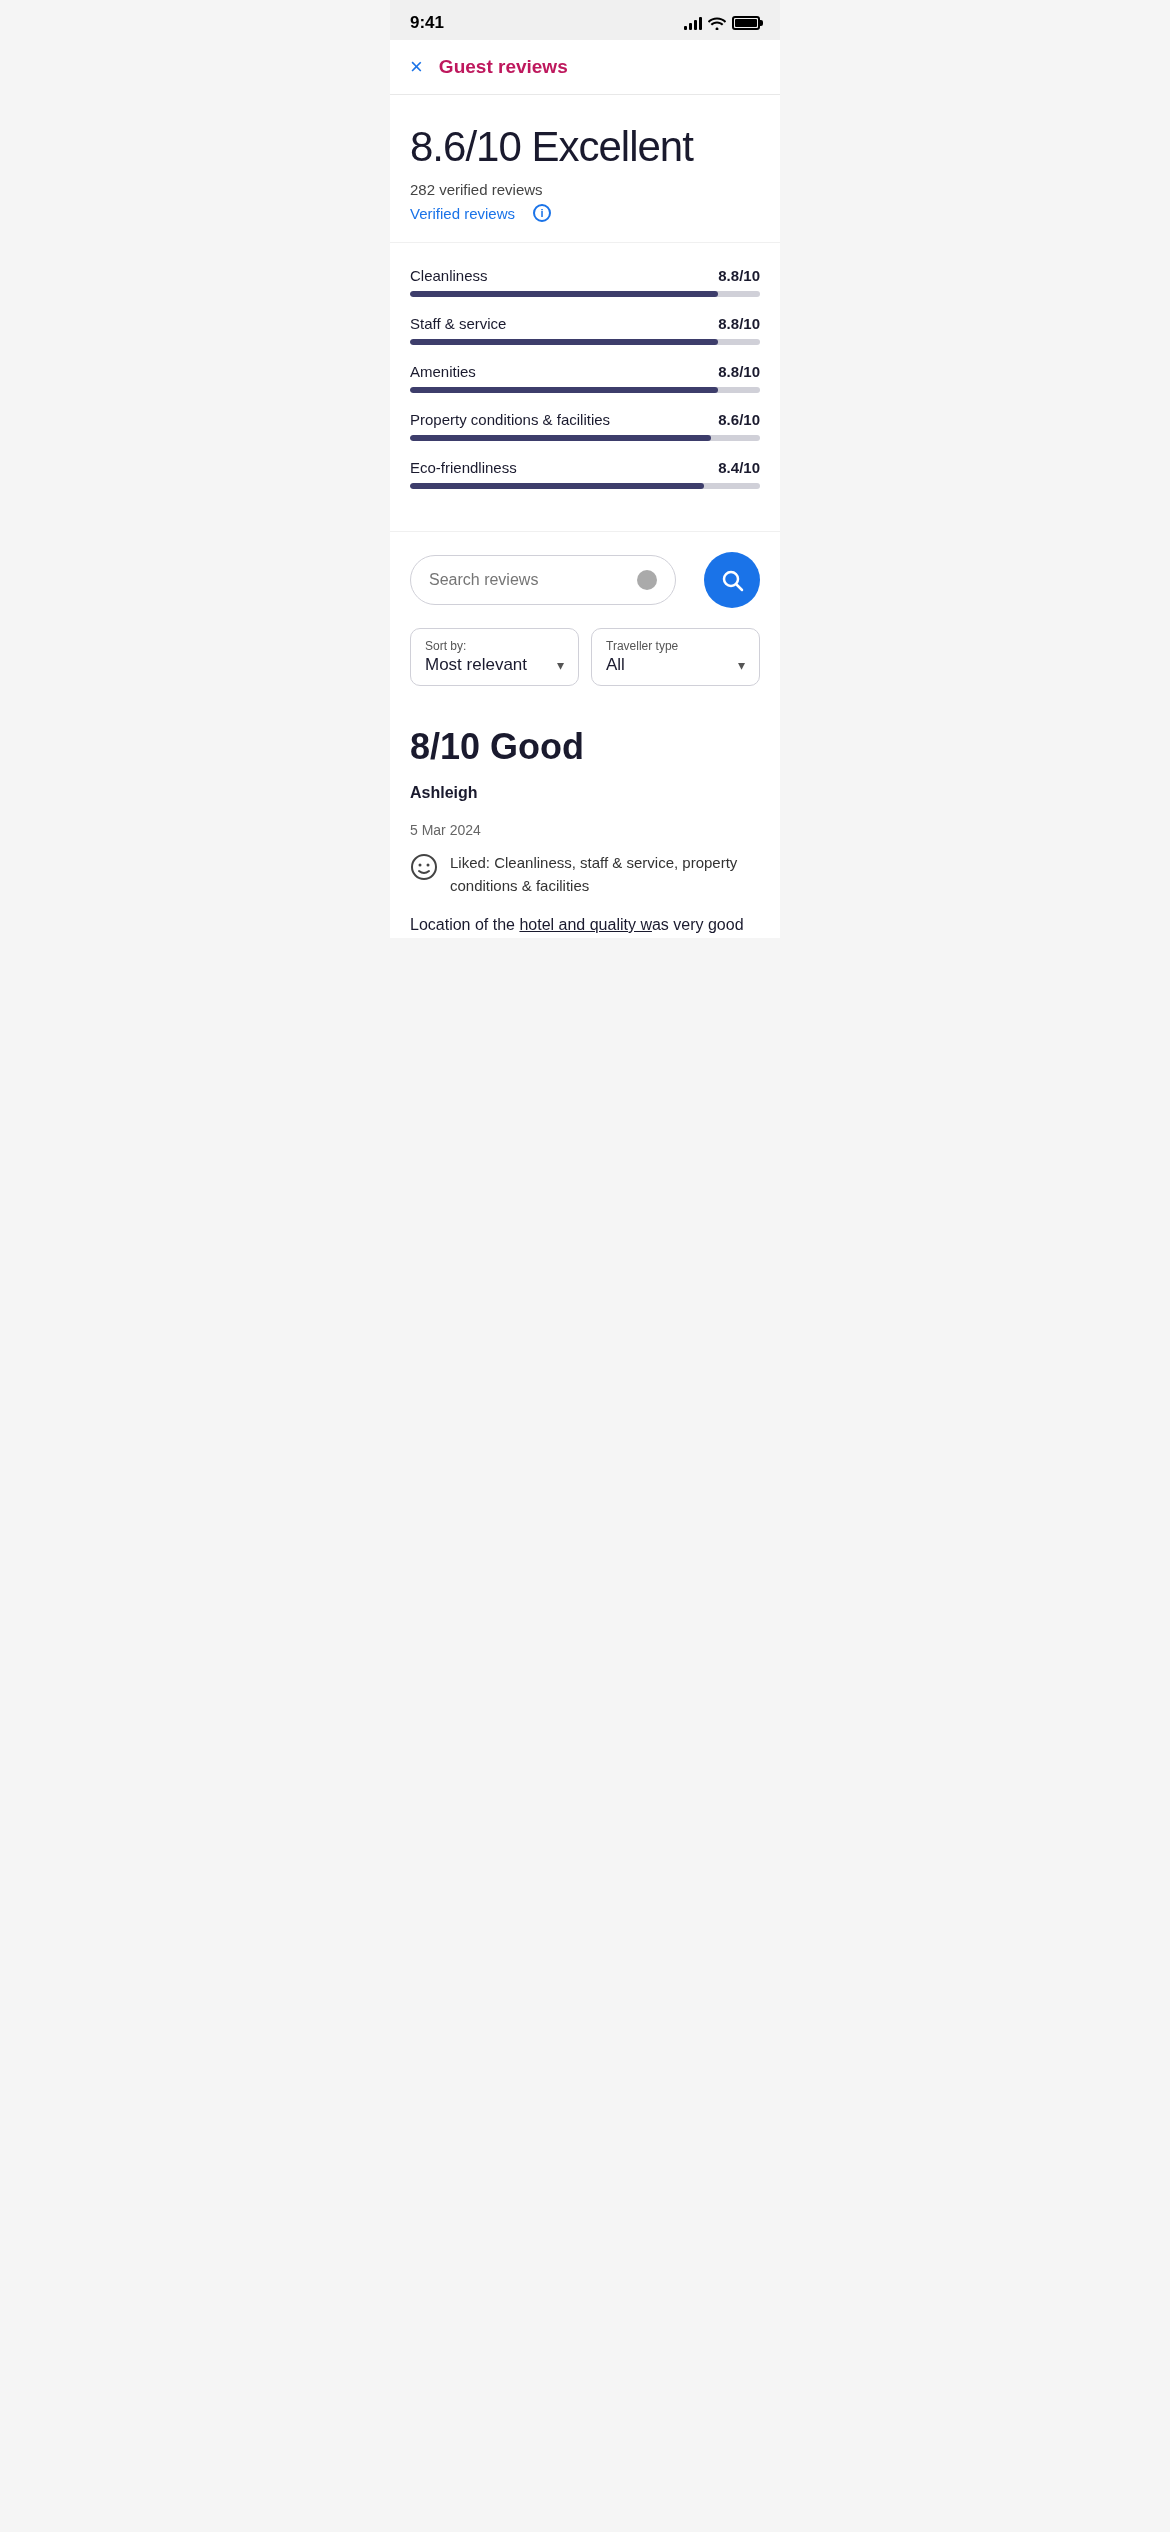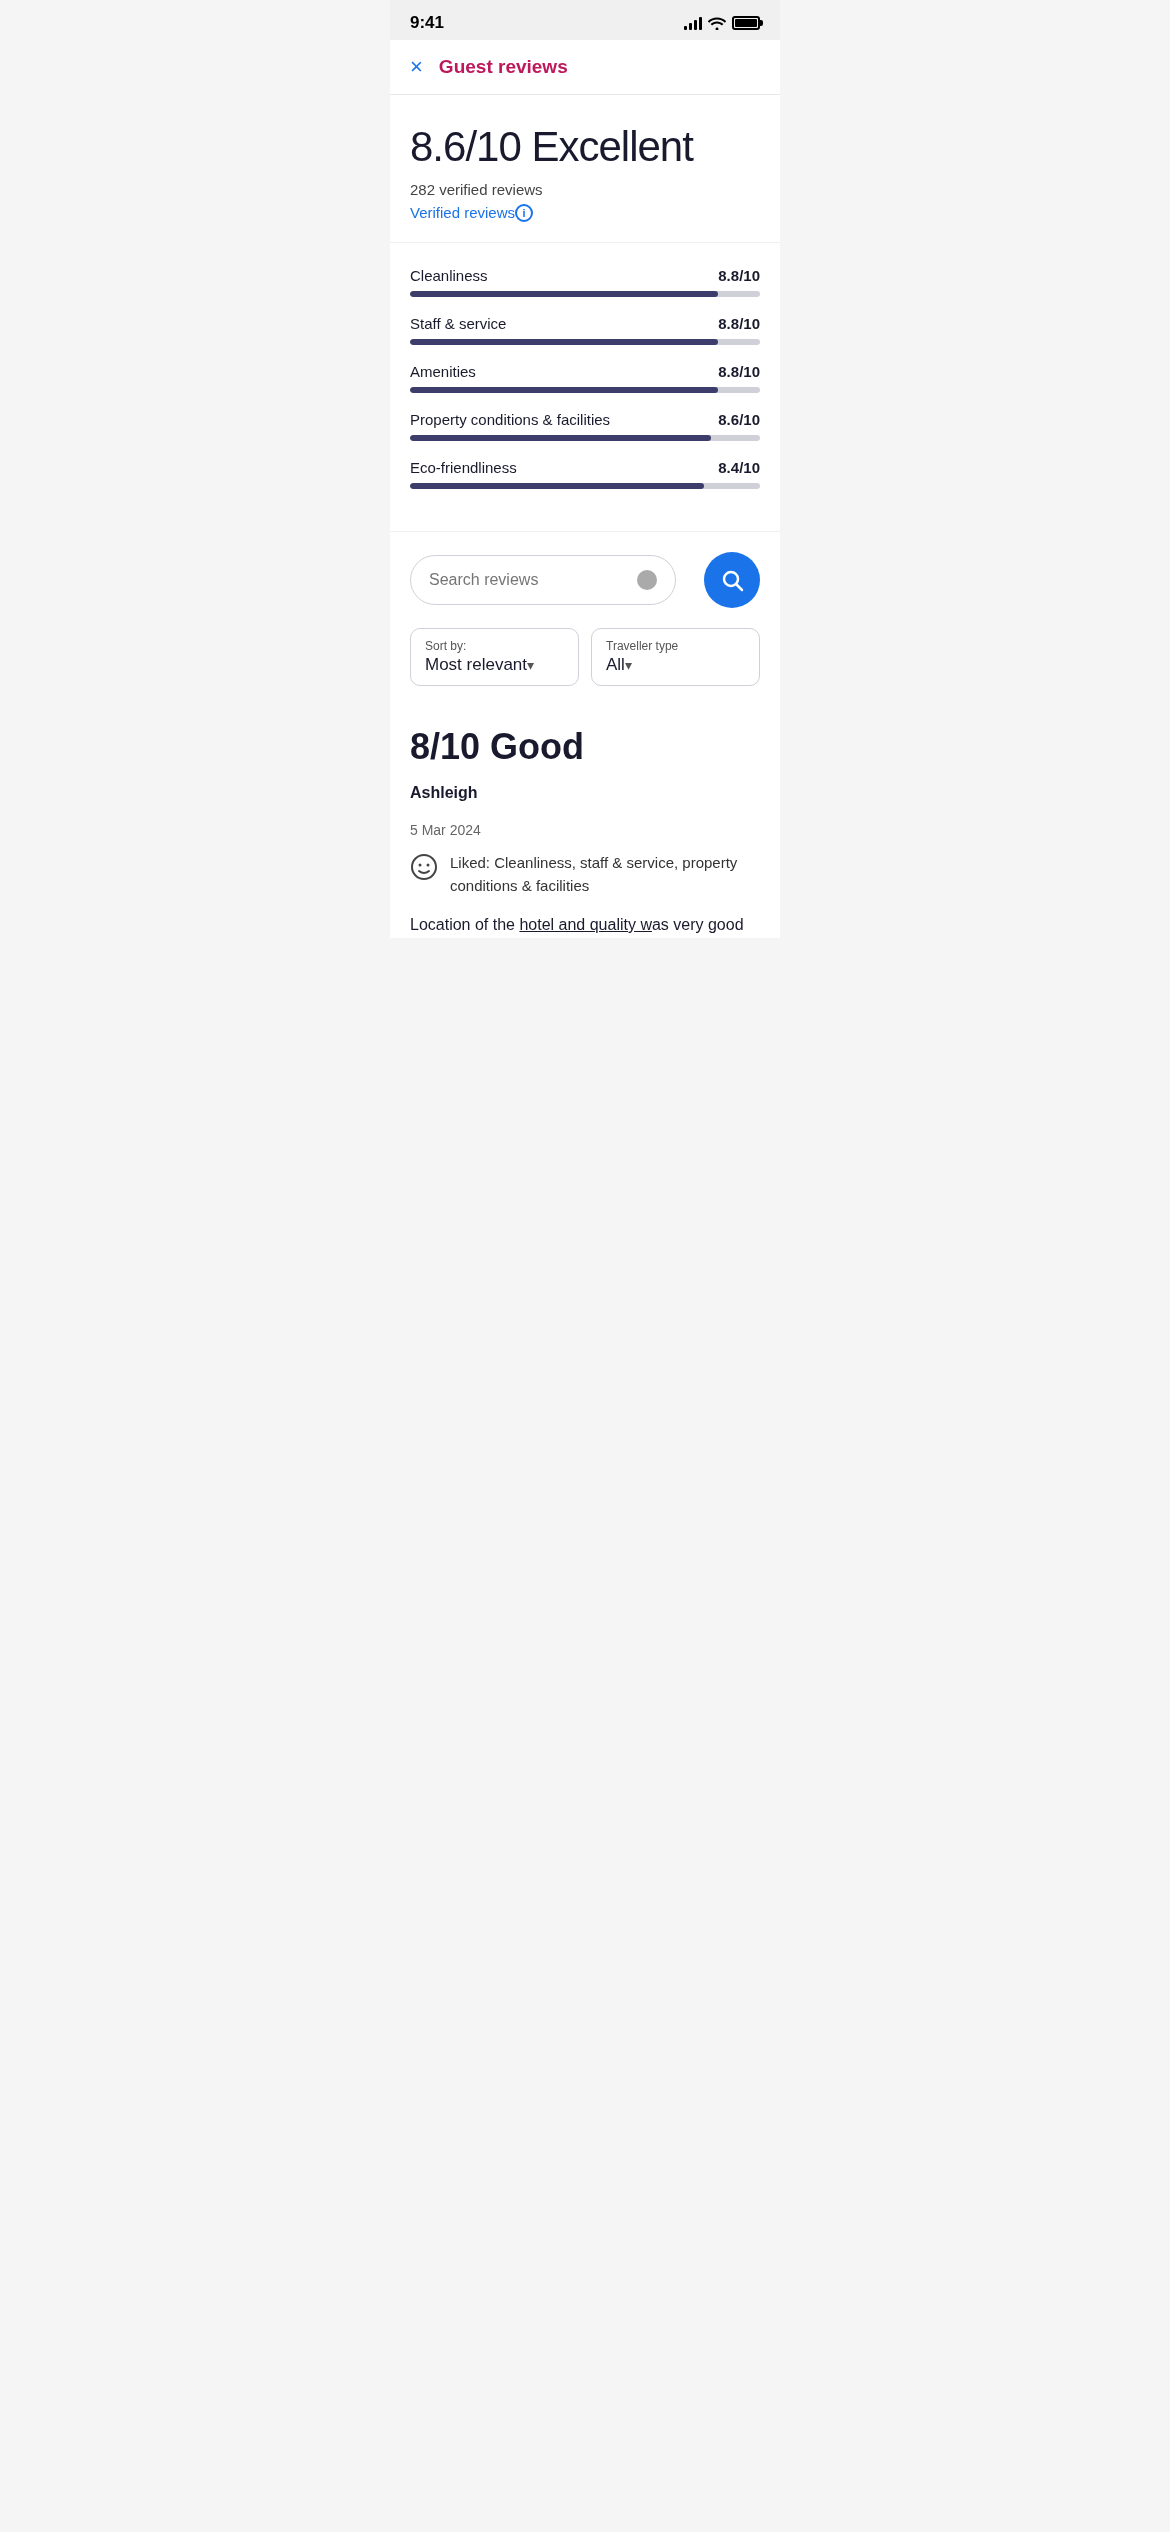--- a/index.html
+++ b/index.html
@@ -118,21 +118,22 @@
       letter-spacing: -1px;
       margin-bottom: 10px;
     }
     .verified-count {
       font-size: 15px;
       color: #444;
       margin-bottom: 6px;
     }
     .verified-link {
       display: flex;
-      gap: 0;
+      align-items: center;
+      gap: 18px;
       color: #1a73e8;
       font-size: 15px;
       cursor: pointer;
     }
     .info-circle {
       width: 18px;
       height: 18px;
       border: 2px solid #1a73e8;
       border-radius: 50%;
       display: flex;
@@ -246,21 +247,21 @@
       cursor: pointer;
       background: #fff;
     }
     .filter-label {
       font-size: 12px;
       color: #555;
       margin-bottom: 2px;
     }
     .filter-value-row {
       display: flex;
-      justify-content: flex-start;
+      justify-content: space-between;
       align-items: center;
     }
     .filter-value {
       font-size: 17px;
       font-weight: 500;
       color: #1a1a2e;
     }
     .chevron-down {
       font-size: 14px;
       color: #555;

